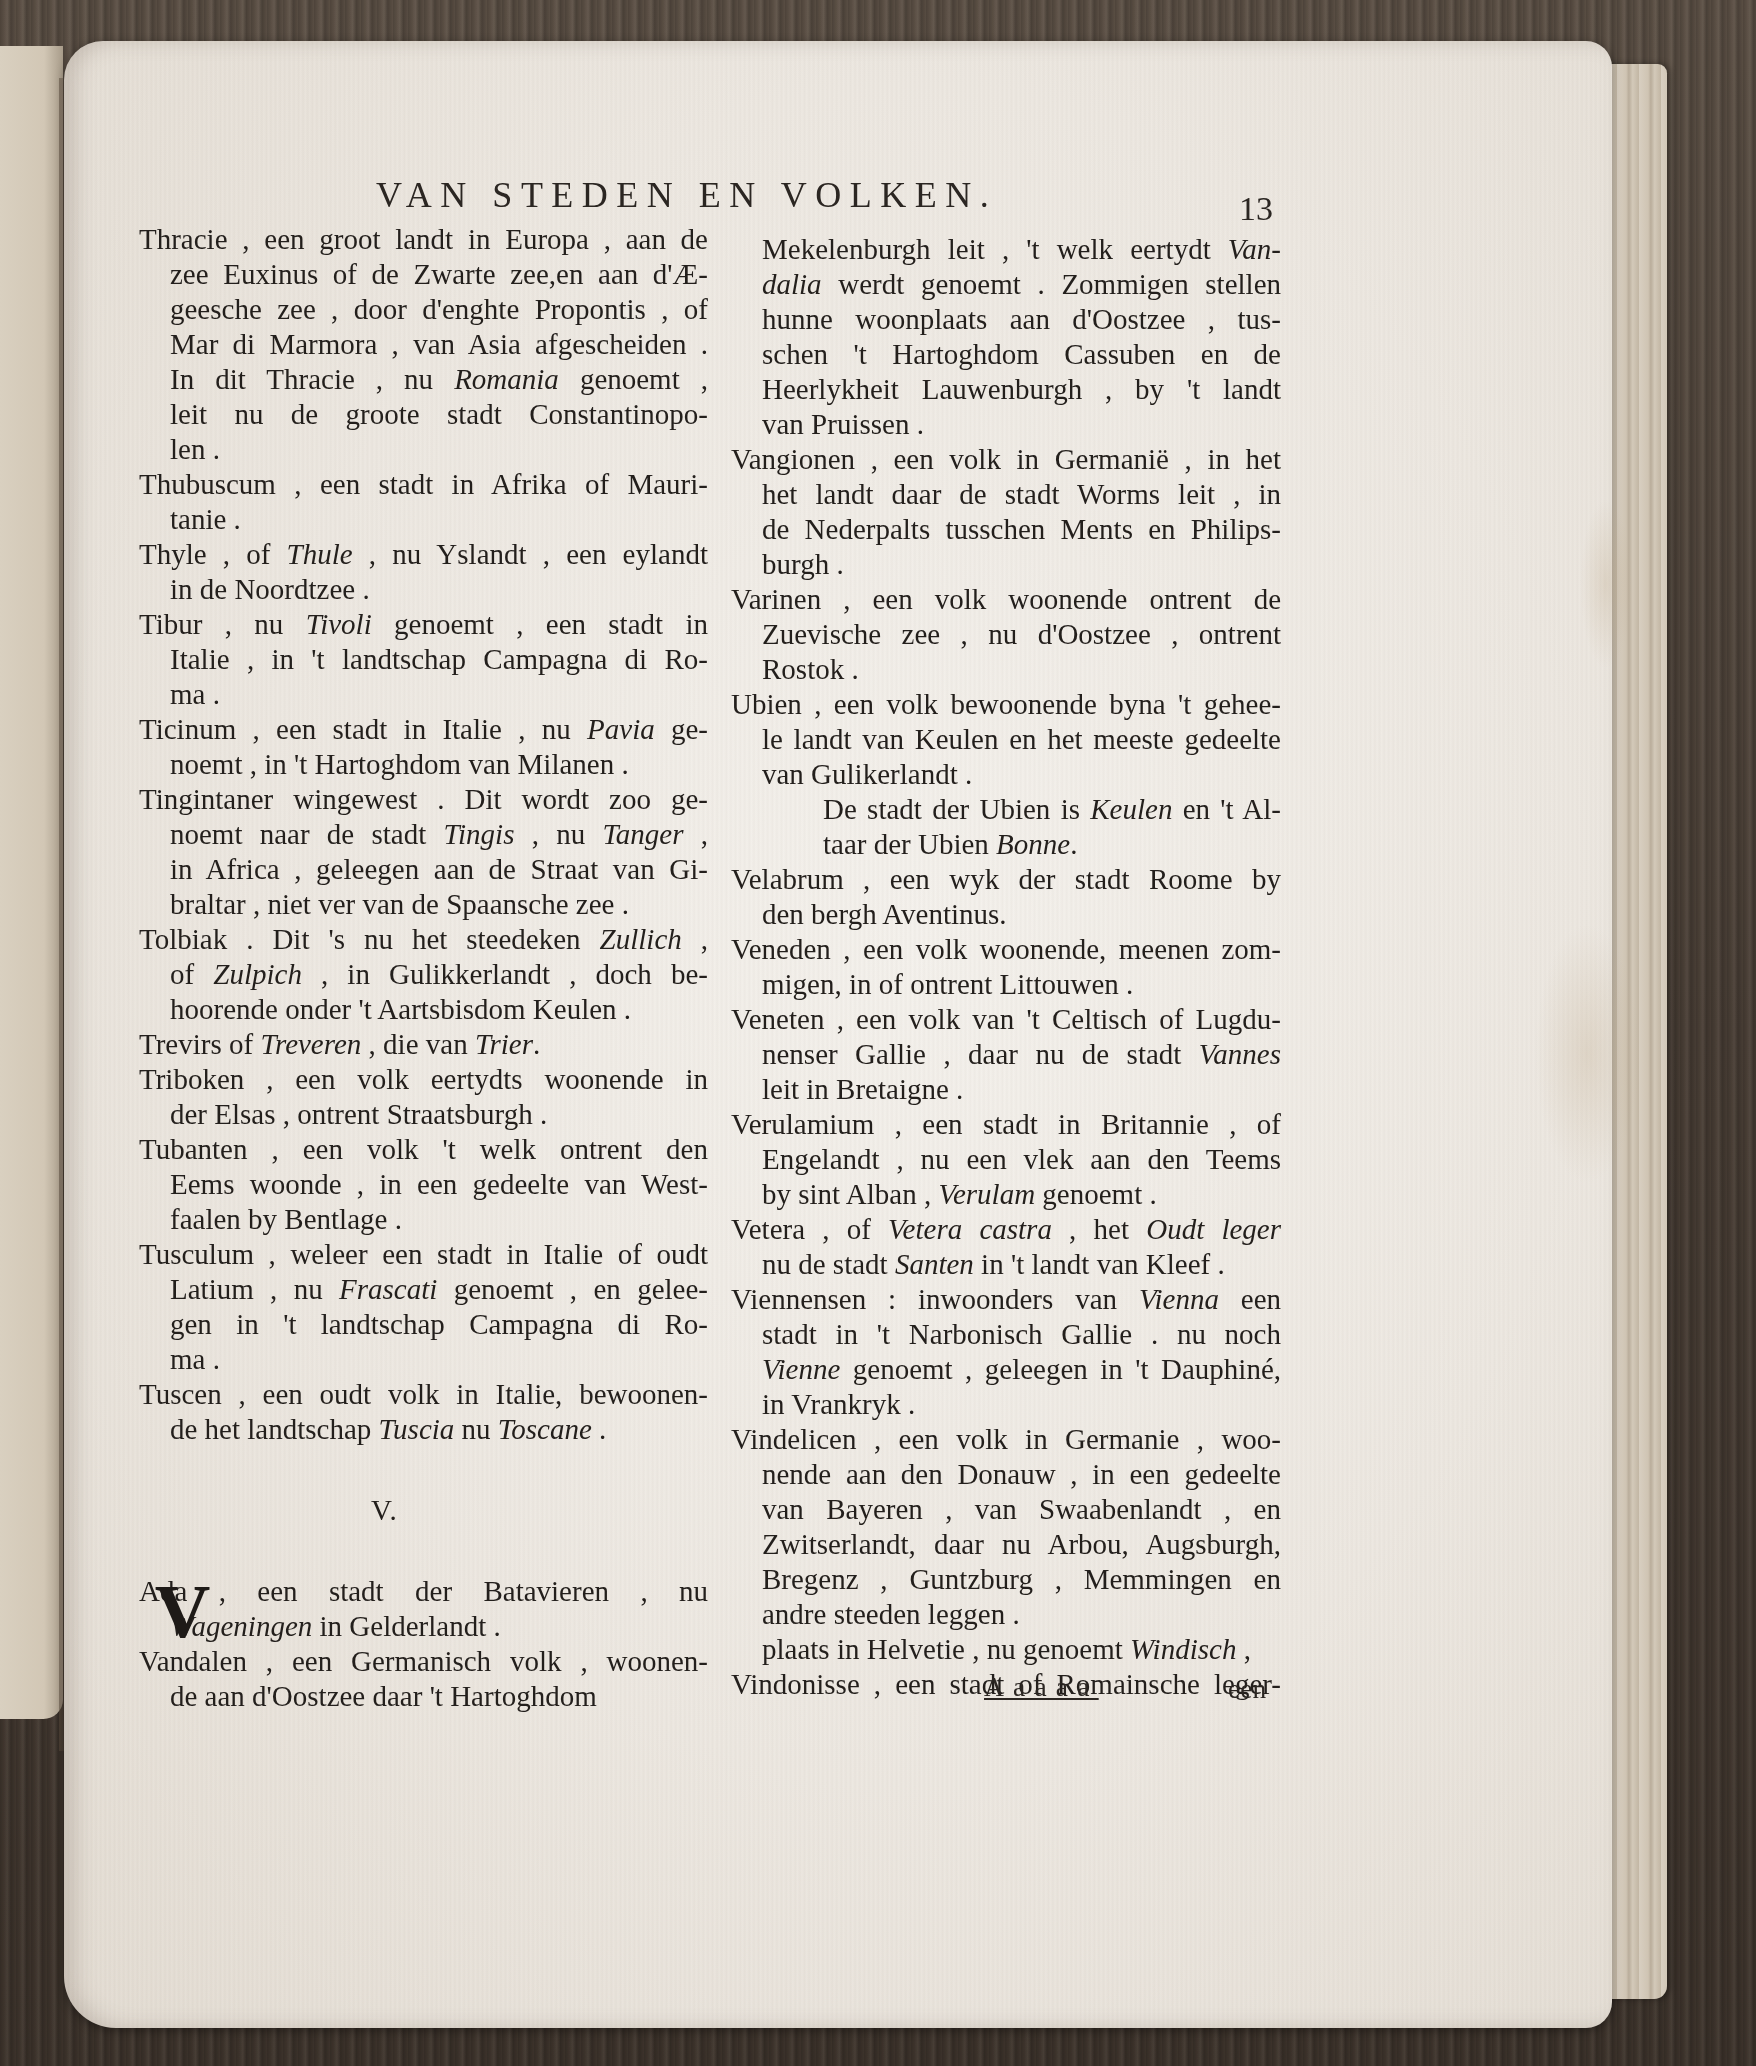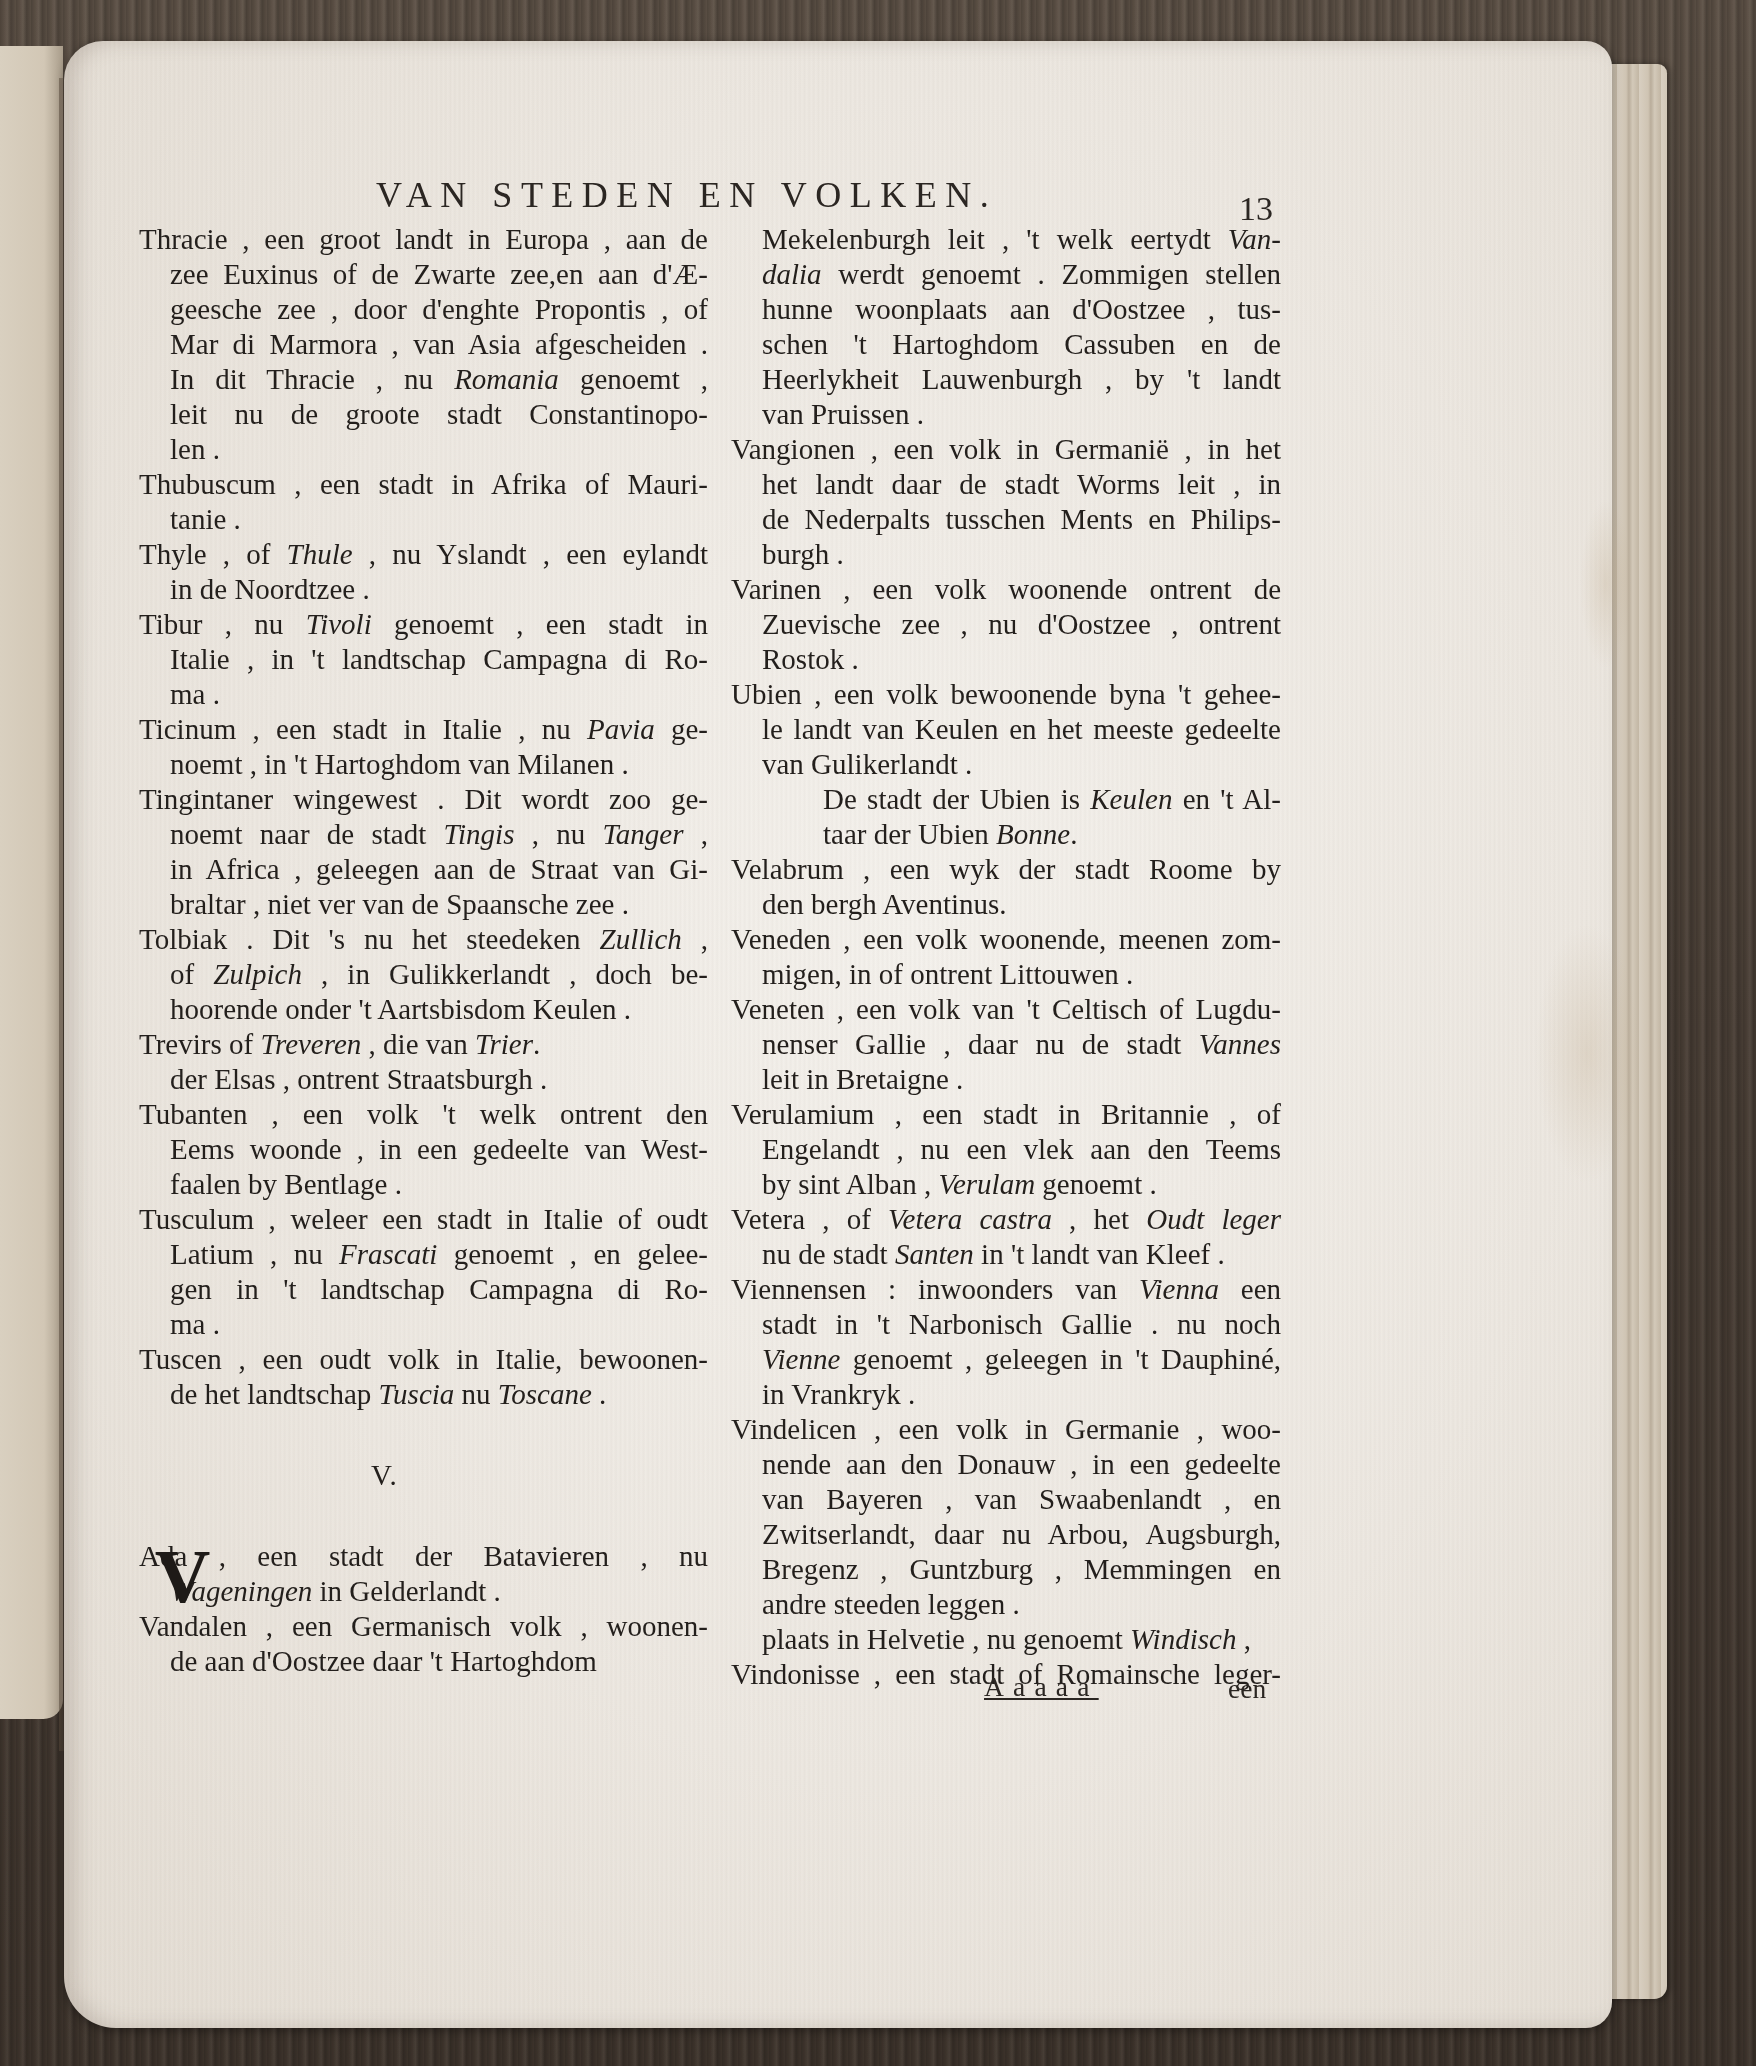--- a/index.html
+++ b/index.html
@@ -39,21 +39,21 @@
   }
   .running-head {
     position:absolute; left:376px; top:174px; font-size:36px; letter-spacing:8.5px;
     color:#2b2622;
   }
   .page-number {
     position:absolute; left:1239px; top:190px; font-size:34px; color:#2b2622;
   }
   .column { position:absolute; top:222px; color:#231f1c; font-size:29px; line-height:35px; }
   .col-left { left:139px; width:569px; }
-  .col-right { left:731px; width:550px; }
+  .col-right { left:731px; width:550px;margin-top:10px; }
   .entry { margin:0; }
   .line { display:block; white-space:nowrap; text-align:justify; text-align-last:justify; }
   .line.first { padding-left:0; }
   .line.cont { padding-left:31px; }
   .line.indent { padding-left:92px; }
   .line.last { text-align-last:left; }
   .it { font-style:italic; }
   .section-head {
     text-align:center; font-size:29px; margin:46px 0 46px 0; padding-right:78px; letter-spacing:1.3px;
   }
@@ -120,20 +120,21 @@
       </div>
       <div class="entry">
         <span class="line first"><span>Tolbiak . Dit 's nu het steedeken </span><span class="it">Zullich</span><span> ,</span></span>
         <span class="line cont"><span>of </span><span class="it">Zulpich</span><span> , in Gulikkerlandt , doch be-</span></span>
         <span class="line cont last"><span>hoorende onder 't Aartsbisdom Keulen .</span></span>
       </div>
       <div class="entry">
         <span class="line first last"><span>Trevirs of </span><span class="it">Treveren</span><span> , die van </span><span class="it">Trier</span><span>.</span></span>
       </div>
       <div class="entry">
+        <span class="line first"><span>Triboken , een volk eertydts woonende in</span></span>
         <span class="line cont last"><span>der Elsas , ontrent Straatsburgh .</span></span>
       </div>
       <div class="entry">
         <span class="line first"><span>Tubanten , een volk 't welk ontrent den</span></span>
         <span class="line cont"><span>Eems woonde , in een gedeelte van West-</span></span>
         <span class="line cont last"><span>faalen by Bentlage .</span></span>
       </div>
       <div class="entry">
         <span class="line first"><span>Tusculum , weleer een stadt in Italie of oudt</span></span>
         <span class="line cont"><span>Latium , nu </span><span class="it">Frascati</span><span> genoemt , en gelee-</span></span>

